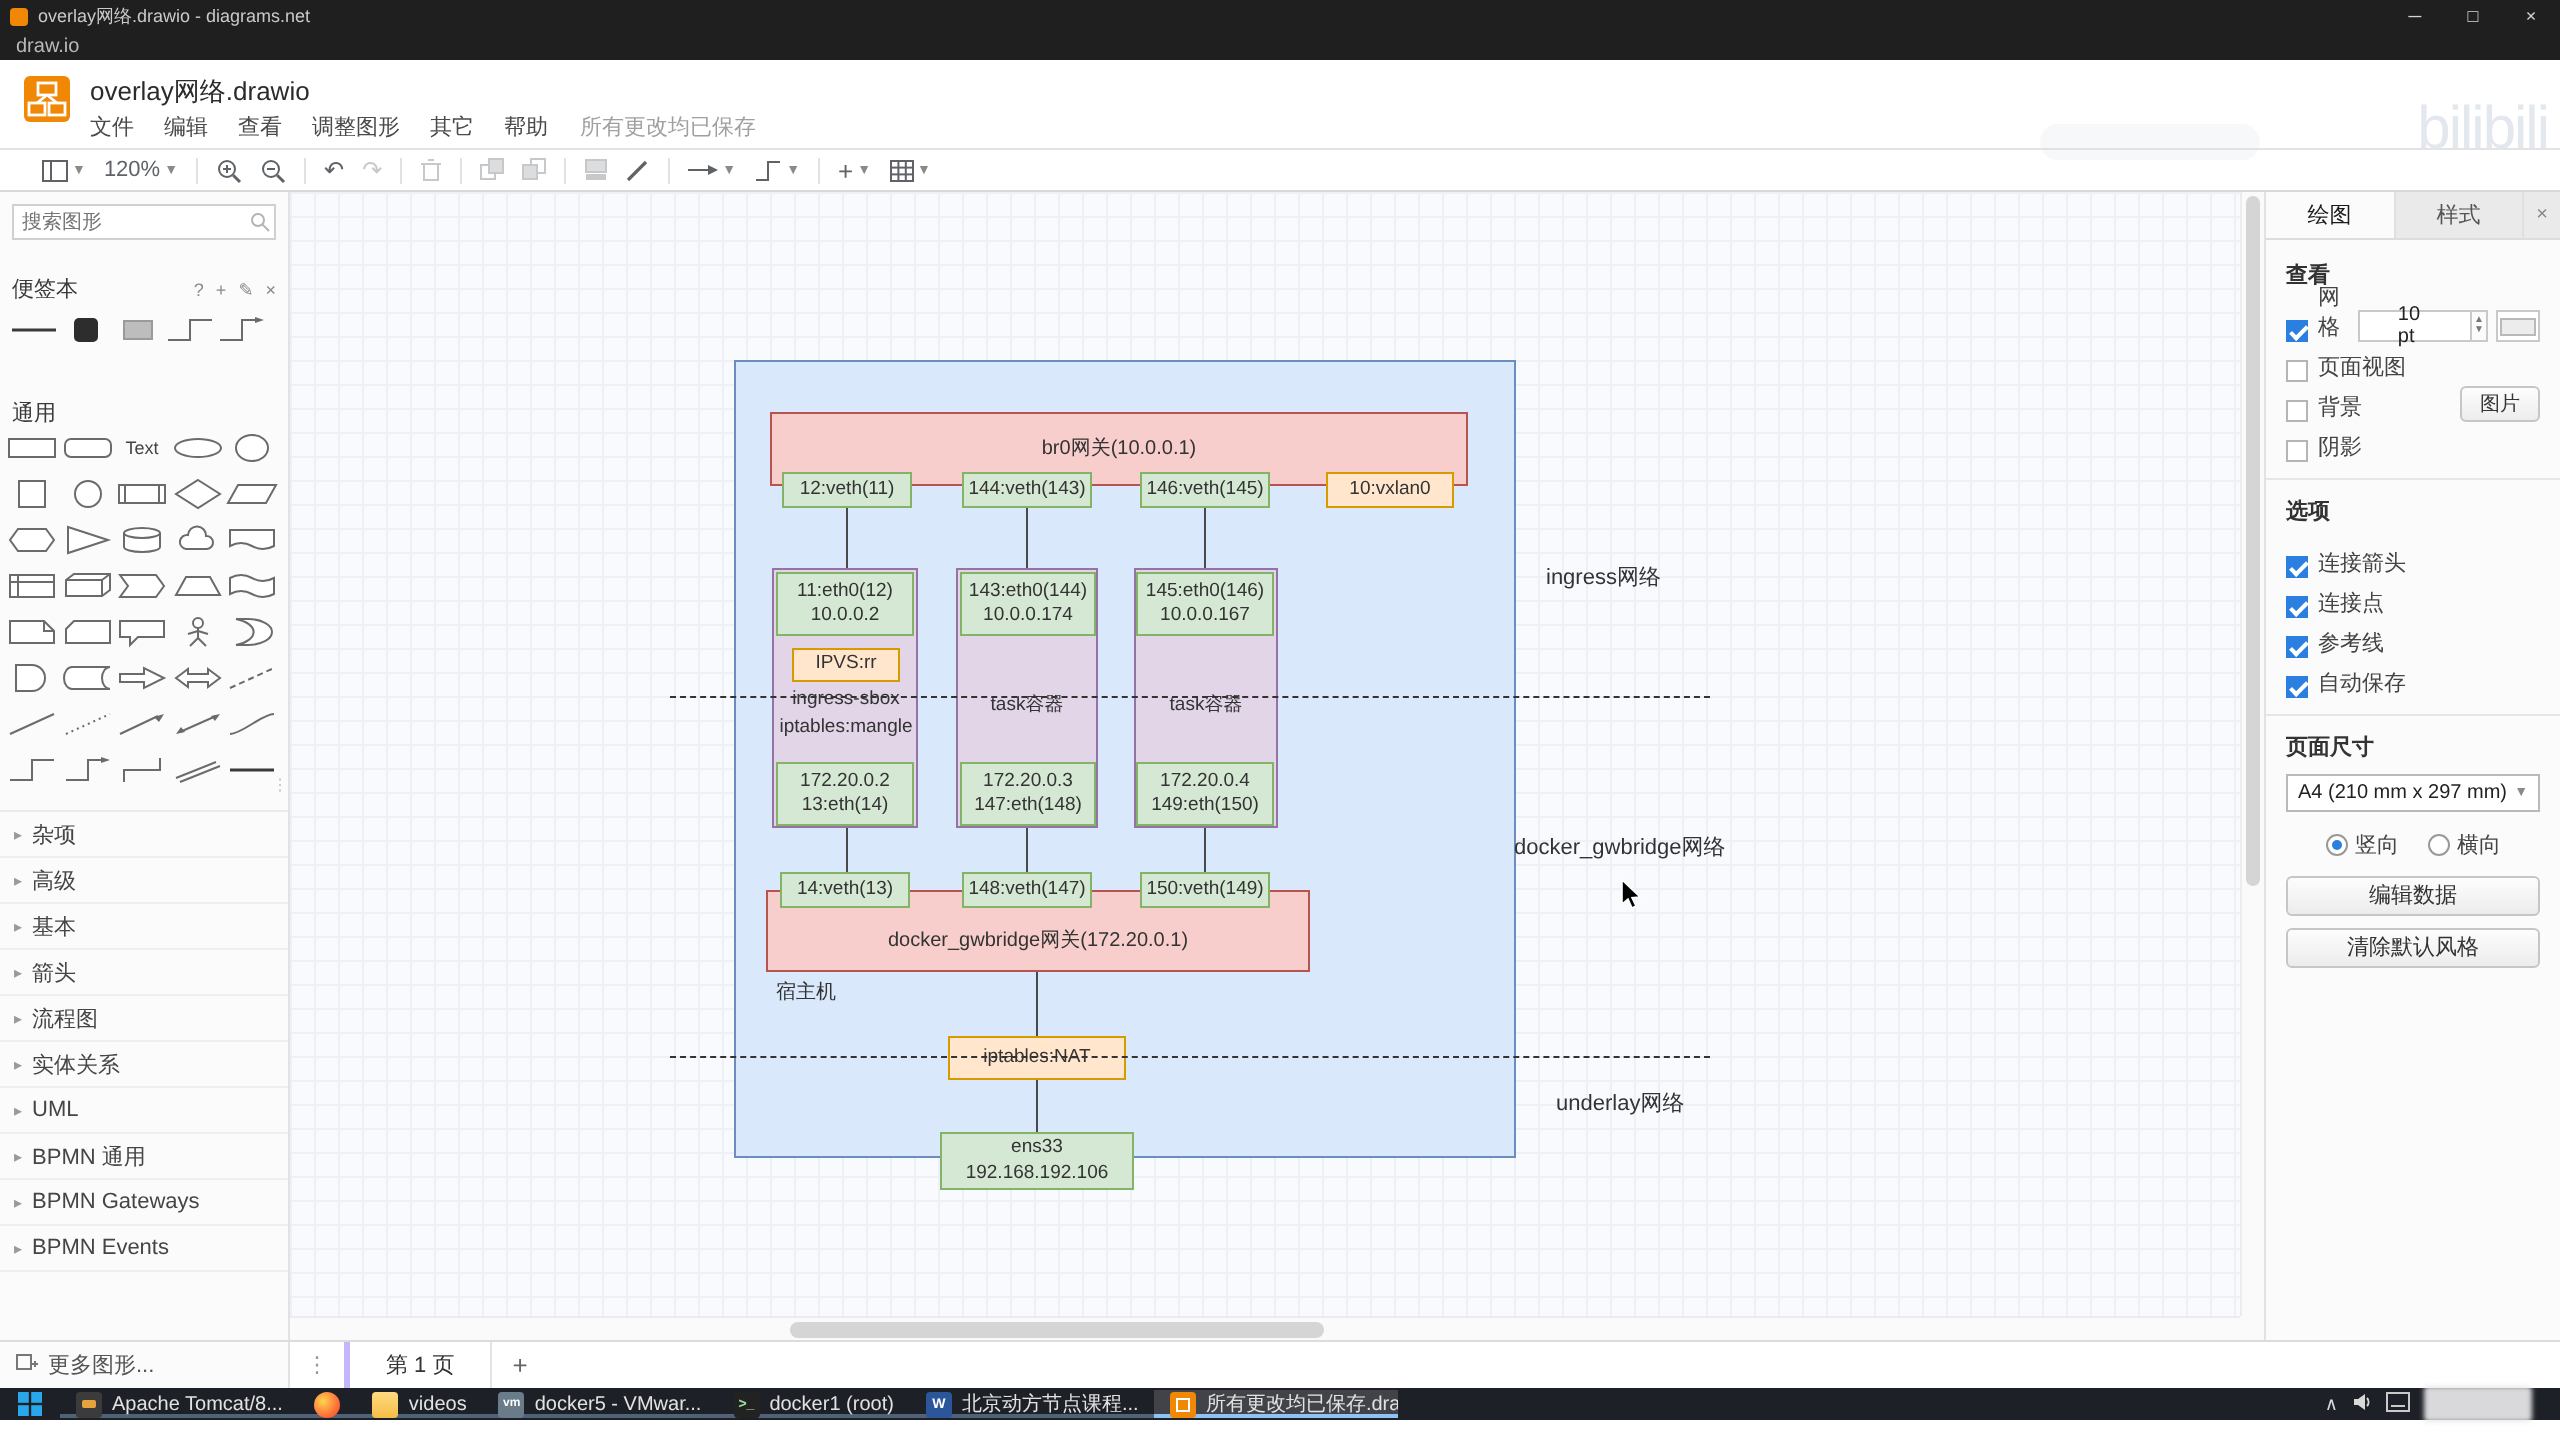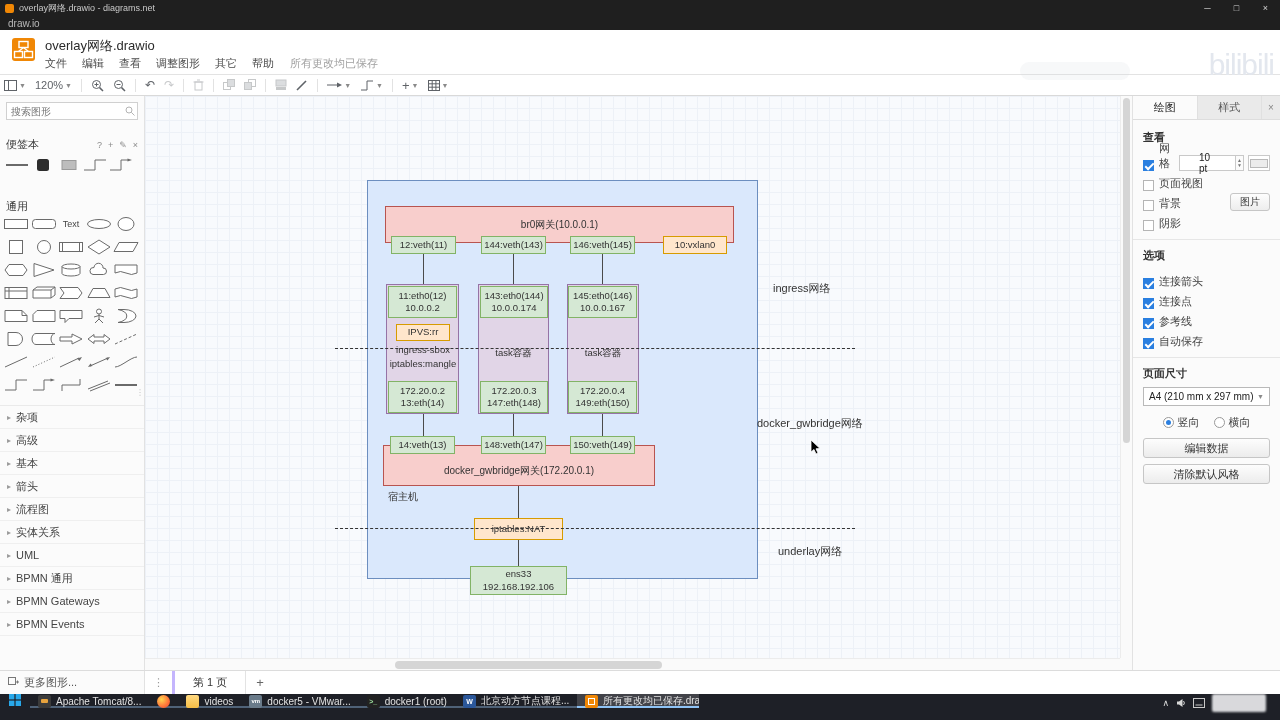--- a/index.html
+++ b/index.html
@@ -17,21 +17,21 @@
   .drawio-logo{position:absolute;left:12px;top:8px;width:23px;height:23px}
   .doc-title{position:absolute;left:45px;top:7px;font-size:13px;color:#2b2b2b}
   .menubar{position:absolute;left:45px;top:26px;display:flex;align-items:center;font-size:11px;color:#4a4a4a}
   .menu-items{display:flex;gap:15px}
   .menu-item{cursor:default}
   .save-status{color:#a0a0a0;margin-left:16px}
   .watermark{position:absolute;top:18px;right:6px;font-size:30px;font-weight:normal;color:#e3e7ee;letter-spacing:-1px;z-index:40;pointer-events:none}
   .ghost-pill{position:absolute;top:32px;right:150px;width:110px;height:18px;border-radius:10px;background:rgba(210,215,224,.18);z-index:39}
 
   
-  .toolbar{height:22px;border-top:1px solid #e3e3e3;border-bottom:1px solid #d9d9d9;display:flex;align-items:center;padding:0 4px;gap:9px;font-size:11px;color:#5f6368;background:#fff}
+  .toolbar{height:22px;border-top:1px solid #e3e3e3;border-bottom:1px solid #d9d9d9;display:flex;align-items:center;padding:0 21px;gap:9px;font-size:11px;color:#5f6368;background:#fff}
   .tb-item{display:inline-flex;align-items:center;gap:2px;color:#5f6368}
   .tb-item.disabled{opacity:.35}
   .caret{font-size:7px;color:#8a8a8a}
   .tb-sep{width:1px;height:13px;background:#e2e2e2}
   .tb-glyph{font-size:12px;line-height:1}
 
   
   .main{display:flex;height:574px}
 
   
@@ -98,21 +98,21 @@
 
   
   .statusbar{height:24px;background:#fff;border-top:1px solid #dcdcdc;display:flex;align-items:stretch;font-size:11px;color:#444}
   .status-left{width:145px;border-right:1px solid #e2e2e2;background:#fbfbfb;display:flex;align-items:center;padding-left:8px;gap:5px;color:#555}
   .status-main{display:flex;align-items:stretch}
   .pages-handle{display:flex;align-items:center;padding:0 8px;color:#999}
   .page-tab{display:flex;align-items:center;padding:0 18px;border-right:1px solid #e3e3e3;border-left:3px solid #c4b5fd;background:#fff;color:#333}
   .add-page{display:flex;align-items:center;padding:0 10px;color:#666;font-size:13px}
 
   
-  .taskbar{height:26px;background:#1e2027;display:flex;align-items:flex-start;color:#ddd}
+  .taskbar{height:16px;background:#1e2027;display:flex;align-items:center;color:#ddd}
   .start{width:30px;display:flex;align-items:center;justify-content:center}
   .task-items{display:flex;align-items:stretch}
   .task-item{display:flex;align-items:center;gap:5px;padding:0 8px;font-size:10px;color:#e2e2e2;white-space:nowrap;max-width:122px;overflow:hidden;box-shadow:inset 0 -2px 0 rgba(140,180,220,.45)}
   .task-item.active{background:rgba(255,255,255,.16);box-shadow:inset 0 -2px 0 #8fc3f5}
   .ticon{width:13px;height:13px;flex:none;border-radius:2px;display:flex;align-items:center;justify-content:center;font-size:7px;font-weight:bold;color:#fff}
   .tray{margin-left:auto;display:flex;align-items:center;gap:7px;padding-right:3px}
   .tray-ic{color:#d8d8d8;font-size:9px}
   .blur-block{width:54px;height:18px;background:rgba(233,233,235,.92);border-radius:2px;filter:blur(1.2px)}
   .show-desktop{width:4px;height:100%;border-left:1px solid rgba(255,255,255,.25)}
 </style>

